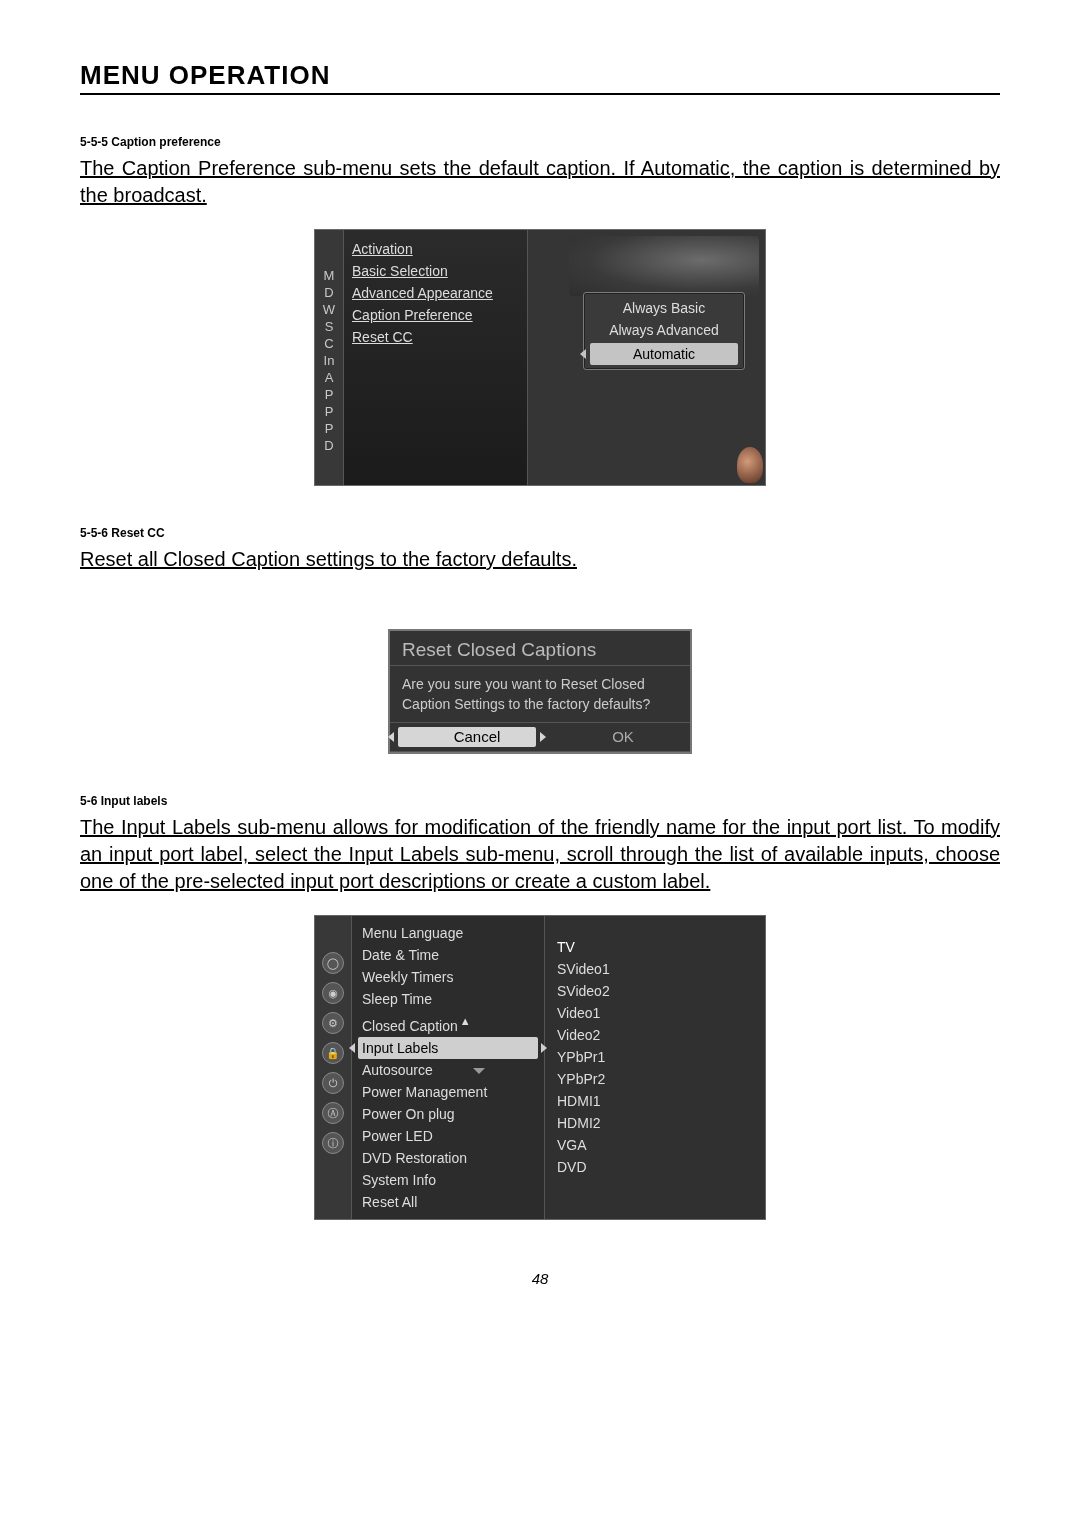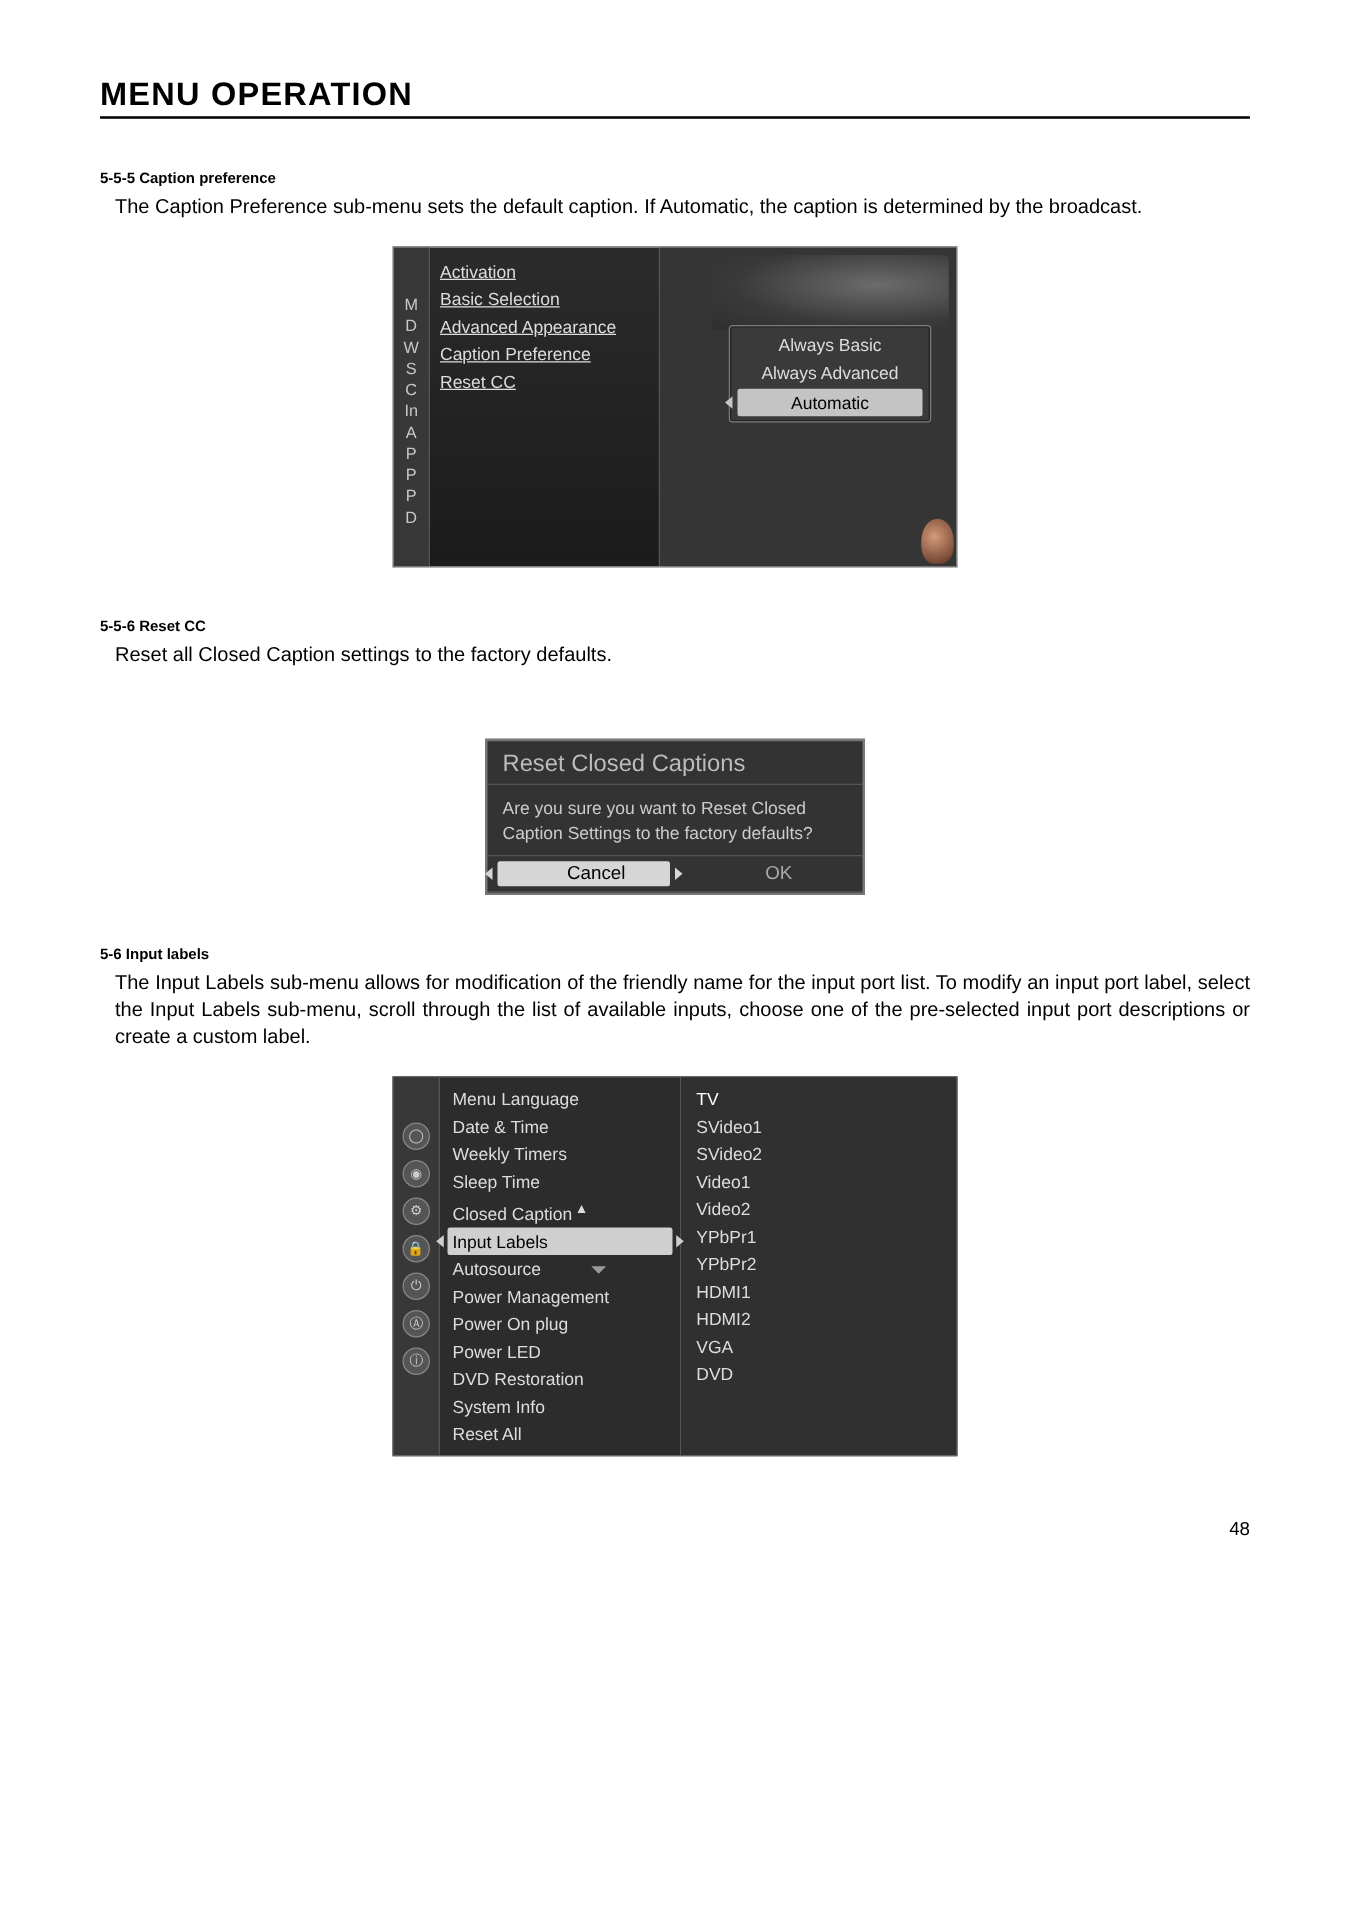--- a/index.html
+++ b/index.html
@@ -21,29 +21,31 @@
     padding-bottom: 2px;
     margin-bottom: 40px;
   }
   .section-heading {
     font-size: 12px;
     font-weight: bold;
     margin-top: 30px;
     margin-bottom: 6px;
   }
   .section-text {
-    font-size: 16px;
+    font-size: 20px;
     line-height: 1.35;
     text-align: justify;
-    margin: 0 0 20px 12px;
+    margin: 0 0 20px 0;
+    text-decoration: underline;
   }
   .page-number {
-    text-align: right;
+    text-align: center;
     font-size: 15px;
     margin-top: 50px;
+    font-style: italic;
   }
   
   .figure {
     display: flex;
     justify-content: center;
     margin: 20px 0 40px 0;
   }
   
   .osd1 {
     width: 450px;
@@ -254,21 +256,21 @@
     display:inline-block;
     width:0;height:0;
     border-left:6px solid transparent;
     border-right:6px solid transparent;
     border-top:6px solid #999;
     margin-left:40px;
     vertical-align:middle;
   }
   .osd3 .valcol {
     flex:1;
-    padding:6px 8px;
+    padding:20px 8px;
     background:#303030;
   }
   .osd3 .valcol .vi.first { color:#fff; }
 </style>
 </head>
 <body>
 
 <div class="page-title">MENU OPERATION</div>
 
 <div class="section-heading">5-5-5  Caption preference</div>

